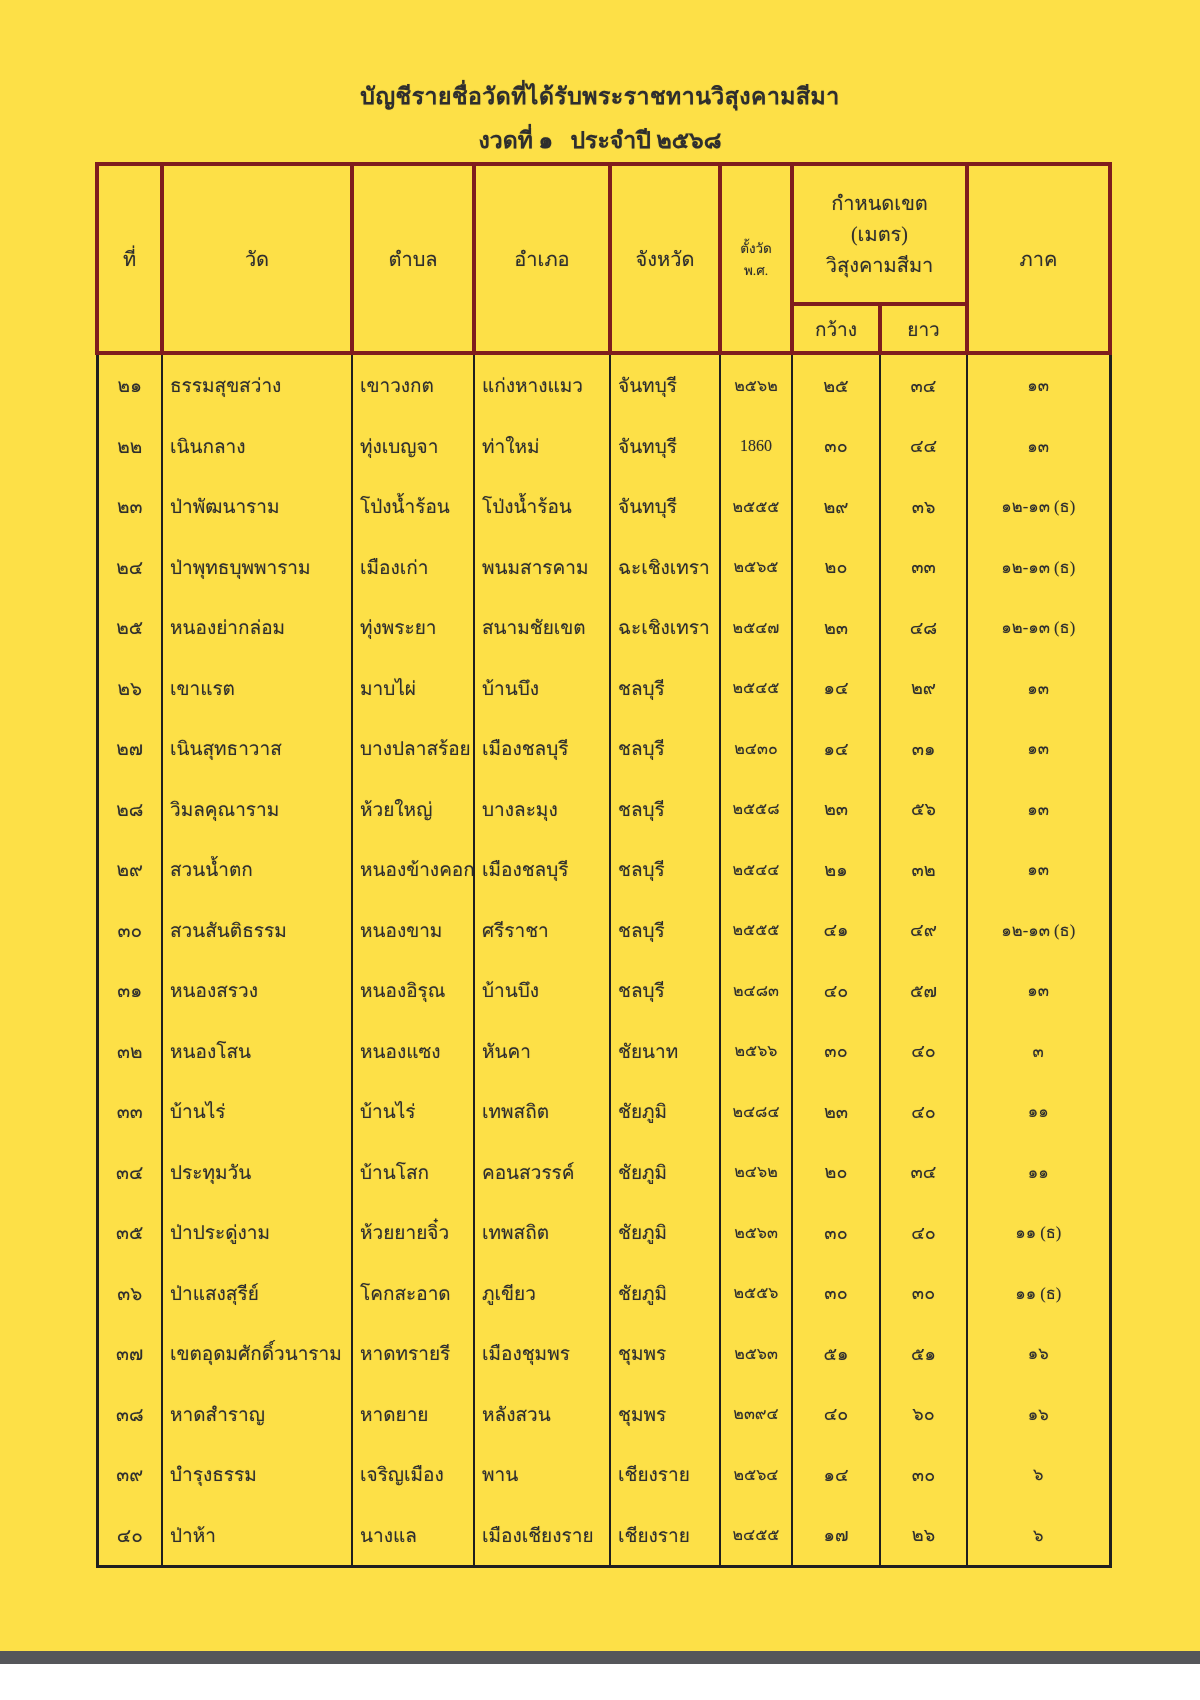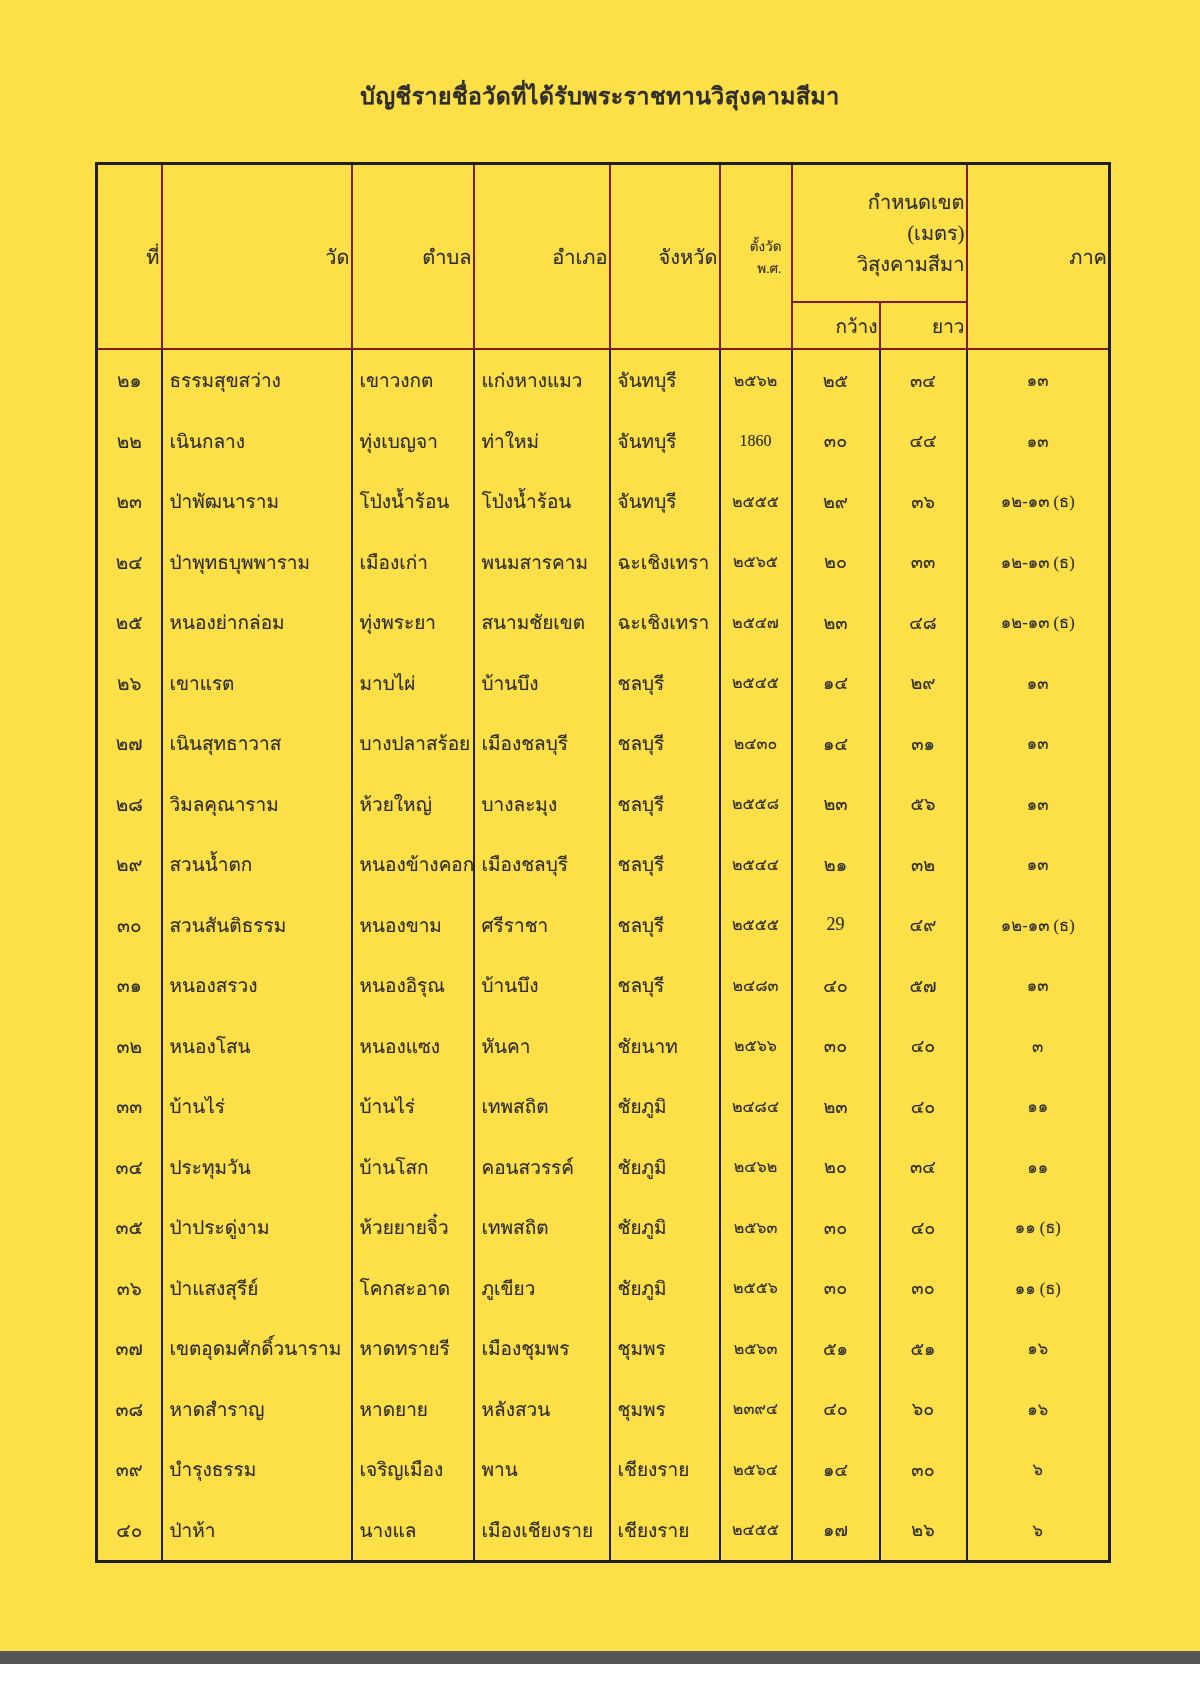--- a/index.html
+++ b/index.html
@@ -29,24 +29,24 @@
   }
   table.wat-table{
     position:absolute;
     left:95px;top:162px;
     width:1013px;
     border-collapse:collapse;
     table-layout:fixed;
     border:3px solid #1f1f1f;
   }
   .wat-table th{
-    border:2px solid #7f1d1d;
+    border:4px solid #7f1d1d;
     font-weight:normal;
     font-size:20px;
-    text-align:right;
+    text-align:center;
     vertical-align:middle;
     text-shadow:0 0 1px rgba(40,40,40,.3);
   }
   .wat-table thead tr.main-header th{height:134px;}
   .wat-table thead tr.sub-header th{height:43px;font-size:19px;}
   .wat-table th.est-header{font-size:13.5px;padding:0 9px;}
   .wat-table th.group-header span{display:block;line-height:1.55;}
   .wat-table td{
     border-left:2px solid #1f1f1f;
     border-right:2px solid #1f1f1f;
@@ -72,20 +72,21 @@
     width:100%;height:13px;
     background:#55565a;
   }
 </style>
 </head>
 <body>
 
 <div class="page">
 
   <div class="doc-title">บัญชีรายชื่อวัดที่ได้รับพระราชทานวิสุงคามสีมา</div>
+  <div class="doc-subtitle">งวดที่ ๑   ประจำปี ๒๕๖๘</div>
 
   <table class="wat-table">
     <colgroup>
       <col style="width:65px">
       <col style="width:190px">
       <col style="width:122px">
       <col style="width:136px">
       <col style="width:110px">
       <col style="width:72px">
       <col style="width:88px">
@@ -212,21 +213,21 @@
           <td class="c7">๓๒</td>
           <td class="c8">๑๓</td>
         </tr>
         <tr>
           <td class="c0">๓๐</td>
           <td class="c1">สวนสันติธรรม</td>
           <td class="c2">หนองขาม</td>
           <td class="c3">ศรีราชา</td>
           <td class="c4">ชลบุรี</td>
           <td class="c5">๒๕๕๕</td>
-          <td class="c6">29</td>
+          <td class="c6">๔๑</td>
           <td class="c7">๔๙</td>
           <td class="c8">๑๒-๑๓ (ธ)</td>
         </tr>
         <tr>
           <td class="c0">๓๑</td>
           <td class="c1">หนองสรวง</td>
           <td class="c2">หนองอิรุณ</td>
           <td class="c3">บ้านบึง</td>
           <td class="c4">ชลบุรี</td>
           <td class="c5">๒๔๘๓</td>

